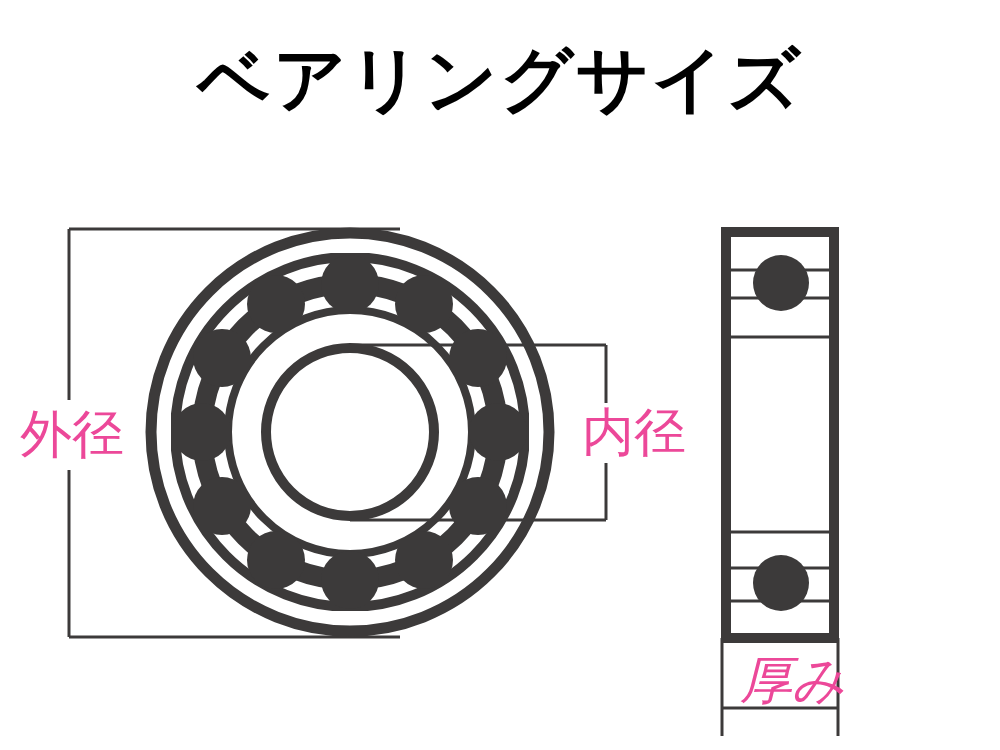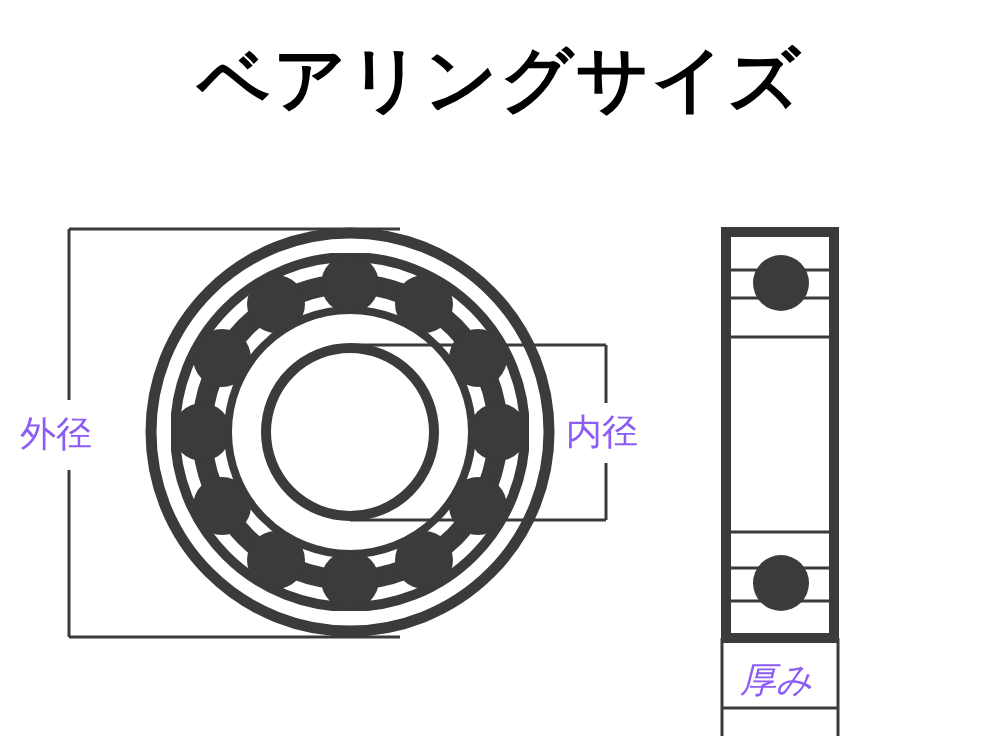--- a/index.html
+++ b/index.html
@@ -3,21 +3,21 @@
   <meta charset="utf-8">
   <style>
     html, body { margin: 0; padding: 0; background: #ffffff; }
     body { width: 1000px; height: 750px; position: relative; overflow: hidden; font-family: "DejaVu Sans", sans-serif; }
     .title {
       position: absolute; left: 0; top: 34px; width: 1000px; text-align: center;
       font-size: 72px; font-weight: bold; color: #000; letter-spacing: 2px;
       font-family: "DejaVu Sans", sans-serif; line-height: 90px;
     }
     svg.diagram { position: absolute; left: 0; top: 0; }
-    .label { position: absolute; font-size: 36px; color: #8b5cf6; line-height: 48px; font-family: "DejaVu Sans", sans-serif; background: #fff; }
+    .label { position: absolute; font-size: 52px; color: #ec4899; line-height: 48px; font-family: "DejaVu Sans", sans-serif; background: #fff; }
   </style>
 </head>
 <body>
 
 <div class="title">ベアリングサイズ</div>
 
 <svg class="diagram" width="1000" height="750" viewBox="0 0 1000 750" xmlns="http://www.w3.org/2000/svg">
   <defs>
     <mask id="cageMask">
       <rect x="0" y="0" width="1000" height="750" fill="white"></rect>
@@ -82,14 +82,14 @@
   </g>
 
   <g stroke="#3c3a3a" stroke-width="3" fill="none">
     <line x1="722" y1="638" x2="722" y2="736"></line>
     <line x1="838" y1="638" x2="838" y2="736"></line>
     <line x1="722" y1="708" x2="838" y2="708"></line>
   </g>
 </svg>
 
 <div class="label" style="left:20px; top:410px;">外径</div>
-<div class="label" style="left:566px; top:408px;">内径</div>
+<div class="label" style="left:582px; top:408px;">内径</div>
 <div class="label" style="left:740px; top:656px; background:transparent;font-style:italic;">厚み</div>
 
 </body></html>

